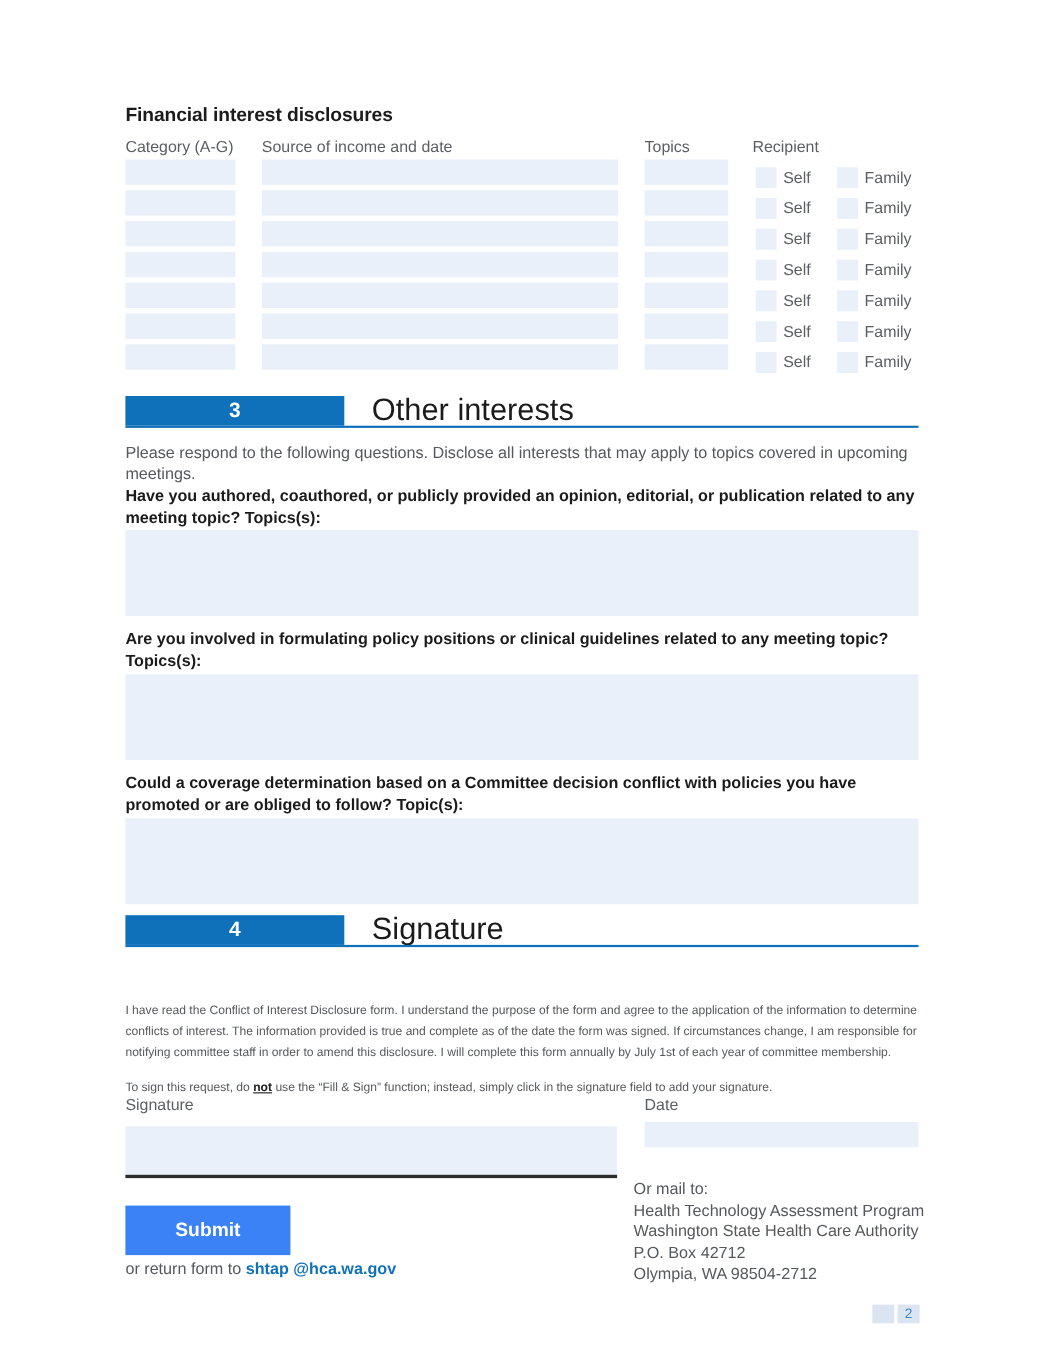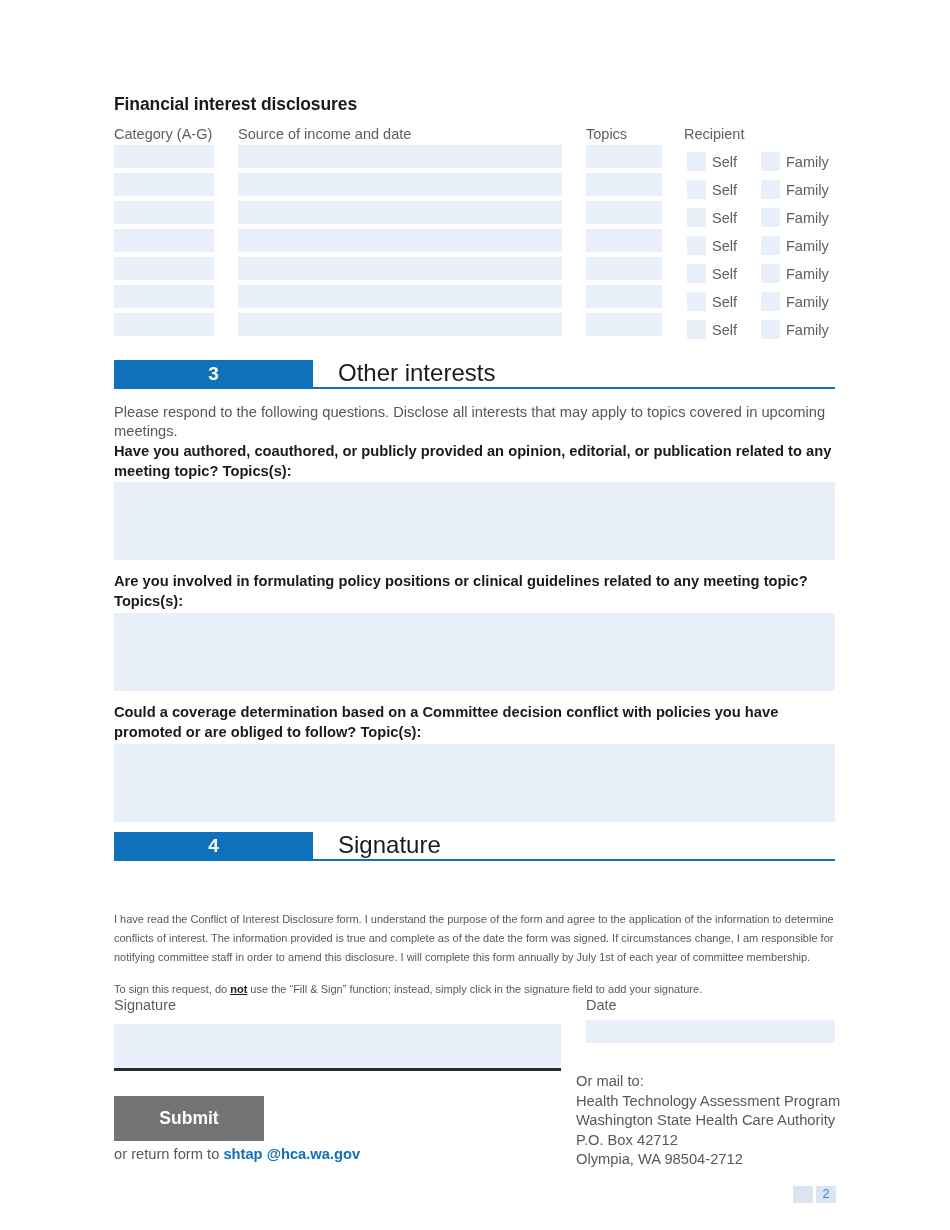--- a/index.html
+++ b/index.html
@@ -106,21 +106,21 @@
     background: #0f71ba;
     color: #ffffff;
     font-size: 19px;
     font-weight: bold;
     text-align: center;
     line-height: 27px;
   }
   .section-head .sec-title {
     position: absolute;
     left: 224px; top: -2px;
-    font-size: 24px;
+    font-size: 28px;
     color: #1b1b1b;
     line-height: 30px;
     white-space: nowrap;
   }
   .section-head .rule {
     position: absolute;
     left: 0; top: 27px;
     width: 721px; height: 2px;
     background: #0f71ba;
   }
@@ -175,21 +175,21 @@
     position: absolute;
     left: 586px; top: 1020px;
     width: 249px; height: 23px;
     background: #e9f0f9;
   }
 
   .submit-btn {
     position: absolute;
     left: 114px; top: 1096px;
     width: 150px; height: 45px;
-    background: #737373;
+    background: #3b82f6;
     color: #ffffff;
     font-size: 17.5px;
     font-weight: bold;
     line-height: 45px;
     text-align: center;
     border: none;
     cursor: pointer;
     font-family: "Liberation Sans", sans-serif;
   }
   .return-line {

